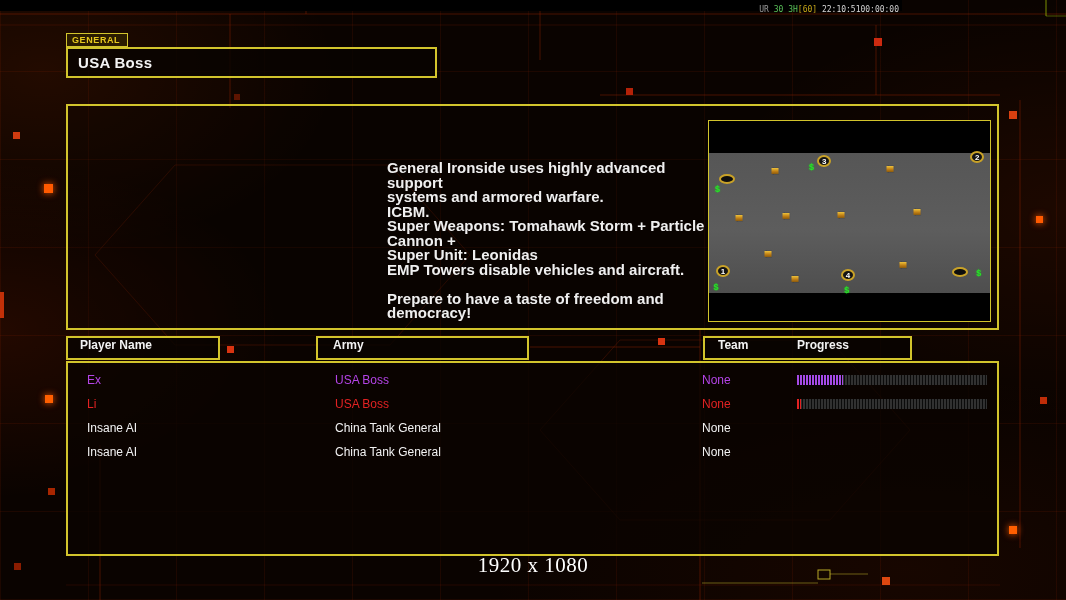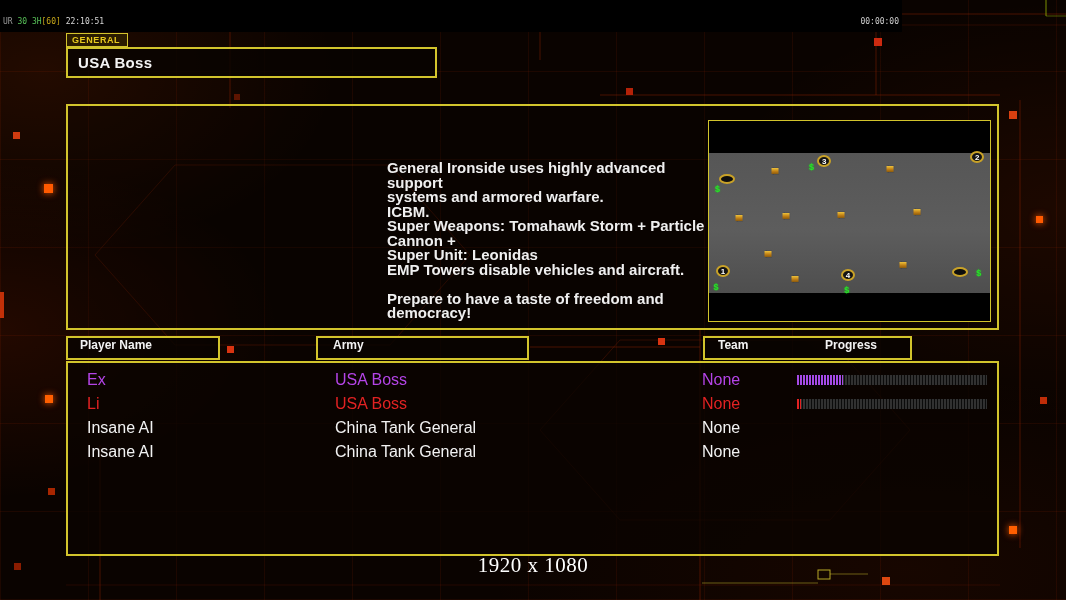--- a/index.html
+++ b/index.html
@@ -15,21 +15,21 @@
       repeating-linear-gradient(0deg, rgba(130,30,0,0.16) 0 1px, transparent 1px 88px),
       repeating-linear-gradient(90deg, rgba(130,30,0,0.16) 0 1px, transparent 1px 88px);
   }
   .decor-svg{position:absolute;left:0;top:0;z-index:0;pointer-events:none;}
   .sq{position:absolute;z-index:1;}
   .glow{box-shadow:0 0 6px 1px rgba(255,90,0,0.65);}
 
   .statusbar{
     position:absolute;left:0;top:0;width:902px;height:11px;background:#000;
     z-index:5;font-family:"DejaVu Sans Mono",monospace;font-size:8px;line-height:11px;
-    display:flex;justify-content:space-between;padding:16px 3px;box-sizing:border-box;
+    display:flex;justify-content:flex-end;padding:4px 3px;box-sizing:border-box;
   }
   .statusbar .right{color:#cfcfcf;}
 
   .frame{border:2px solid #d2c42c;box-sizing:border-box;position:absolute;z-index:2;}
 
   .gen-tab{
     position:absolute;left:66px;top:33px;z-index:3;
     background:rgba(44,30,0,0.92);border:1px solid #d2c42c;
     color:#e6c81e;font-size:9px;font-weight:bold;letter-spacing:0.6px;
     padding:1px 7px 1px 5px;
@@ -81,25 +81,25 @@
 
   .hdr-box{
     top:336px;height:24px;background:rgba(8,4,0,0.82);
     display:flex;align-items:flex-start;
     color:#f2f2f2;font-size:12px;font-weight:bold;
   }
   .hdr-player{left:66px;width:154px;padding-left:12px;}
   .hdr-army{left:316px;width:213px;padding-left:15px;}
   .hdr-teamprog{left:703px;width:209px;}
   .hdr-teamprog .t{margin-left:13px;}
-  .hdr-teamprog .p{position:absolute;left:92px;margin-left:28px;}
+  .hdr-teamprog .p{position:absolute;left:92px;}
 
   .players-panel{left:66px;top:361px;width:933px;height:195px;background:rgba(10,4,0,0.78);}
   .rows{position:absolute;left:0;top:5px;width:100%;}
-  .prow{position:relative;height:24px;line-height:24px;font-size:16px;}
+  .prow{position:relative;height:24px;line-height:24px;font-size:12px;}
   .c-name{position:absolute;left:19px;}
   .c-army{position:absolute;left:267px;}
   .c-team{position:absolute;left:634px;}
   .pbar{
     position:absolute;left:729px;top:7px;width:190px;height:10px;
     background:repeating-linear-gradient(90deg,#313131 0 2px,#0b0b0b 2px 3px);
   }
   .pfill{position:absolute;left:0;top:0;bottom:0;}
 
   .resolution{

